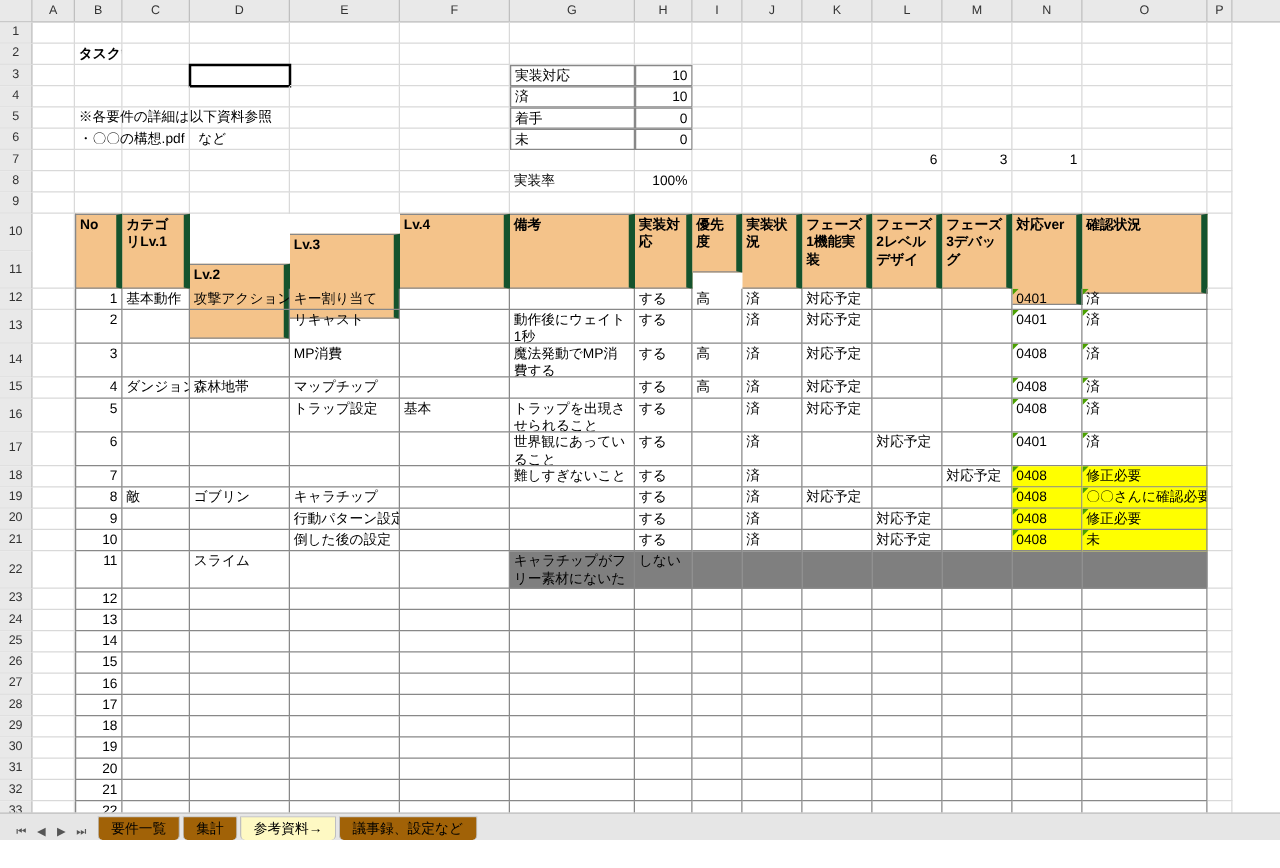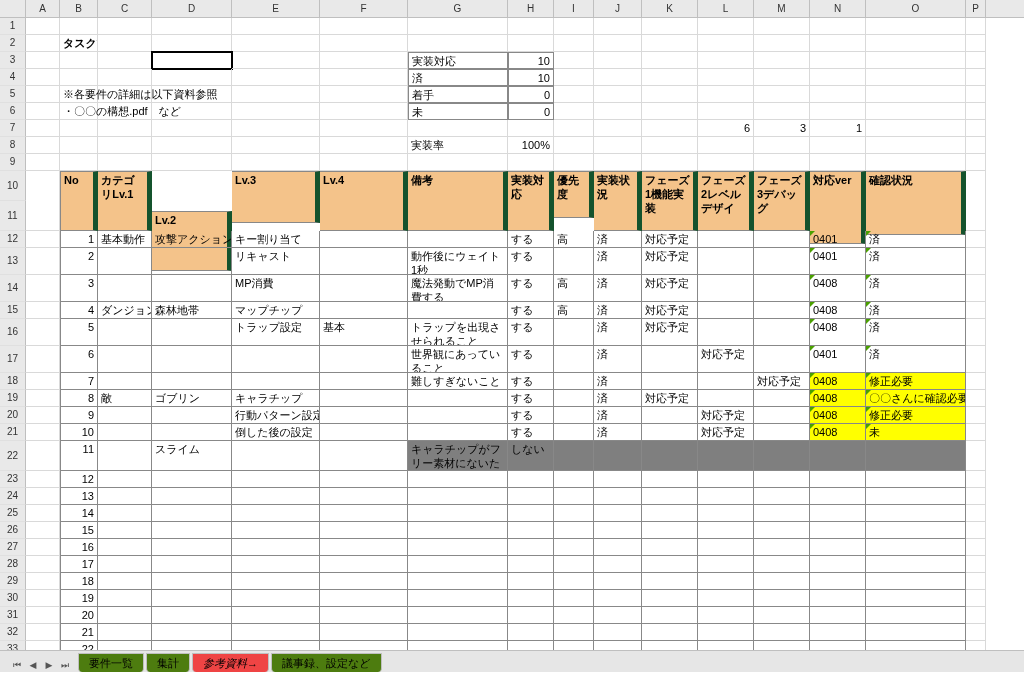--- a/index.html
+++ b/index.html
@@ -115,29 +115,29 @@
     gap: 2px;
     padding: 0 6px;
   }
   .tabs .nav span {
     width: 14px; height: 14px;
     display: inline-flex; align-items:center; justify-content:center;
     font-size: 9px; color:#555;
   }
   .tab {
     padding: 2px 10px;
-    background: #4d7c0f;
+    background: #a16207;
     border: 1px solid #bfbfbf;
     border-bottom: none;
     border-radius: 0 0 4px 4px;
     margin-right: 2px;
     font-size: 11px;
     line-height: 14px;
   }
-  .tab.pink { background: #ef4444; color:#000;font-style:italic; }
+  .tab.pink { background: #fef9c3; color:#000; }
   
   .cA{width:34px}.cB{width:38px}.cC{width:54px}.cD{width:80px}.cE{width:88px}
   .cF{width:88px}.cG{width:100px}.cH{width:46px}.cI{width:40px}.cJ{width:48px}
   .cK{width:56px}.cL{width:56px}.cM{width:56px}.cN{width:56px}.cO{width:100px}.cP{width:20px}
 </style>
 </head>
 <body>
 
 <div class="sheet">
 
@@ -359,21 +359,21 @@
         <div class="cell cM"></div>
         <div class="cell cN"></div>
         <div class="cell cO"></div>
         <div class="cell cP"></div>
       </div>
       <div class="row" style="height: 60px;">
         <div class="cell cA" style="height: 60px;"></div>
         <div class="cell cB thead theadL" style="white-space: normal; height: 60px;">No</div>
         <div class="cell cC thead" style="white-space: normal; height: 60px;">カテゴリLv.1</div>
         <div class="cell cD thead" style="white-space: normal; height: 60px; margin-top: 40px;">Lv.2</div>
-        <div class="cell cE thead" style="white-space: normal; height: 52px;">Lv.3</div>
+        <div class="cell cE thead" style="white-space: normal; height: 68px; margin-top: 16px;">Lv.3</div>
         <div class="cell cF thead" style="white-space: normal; height: 60px;">Lv.4</div>
         <div class="cell cG thead" style="white-space: normal; height: 60px;">備考</div>
         <div class="cell cH thead" style="white-space: normal; height: 60px;">実装対応</div>
         <div class="cell cI thead" style="white-space: normal; height: 47px;">優先度</div>
         <div class="cell cJ thead" style="white-space: normal; height: 60px;">実装状況</div>
         <div class="cell cK thead" style="white-space: normal; height: 60px;">フェーズ1機能実装</div>
         <div class="cell cL thead" style="white-space: normal; height: 60px;">フェーズ2レベルデザイ</div>
         <div class="cell cM thead" style="white-space: normal; height: 60px;">フェーズ3デバッグ</div>
         <div class="cell cN thead" style="white-space: normal; height: 73px;">対応ver</div>
         <div class="cell cO thead" style="white-space: normal; height: 64px;">確認状況</div>

